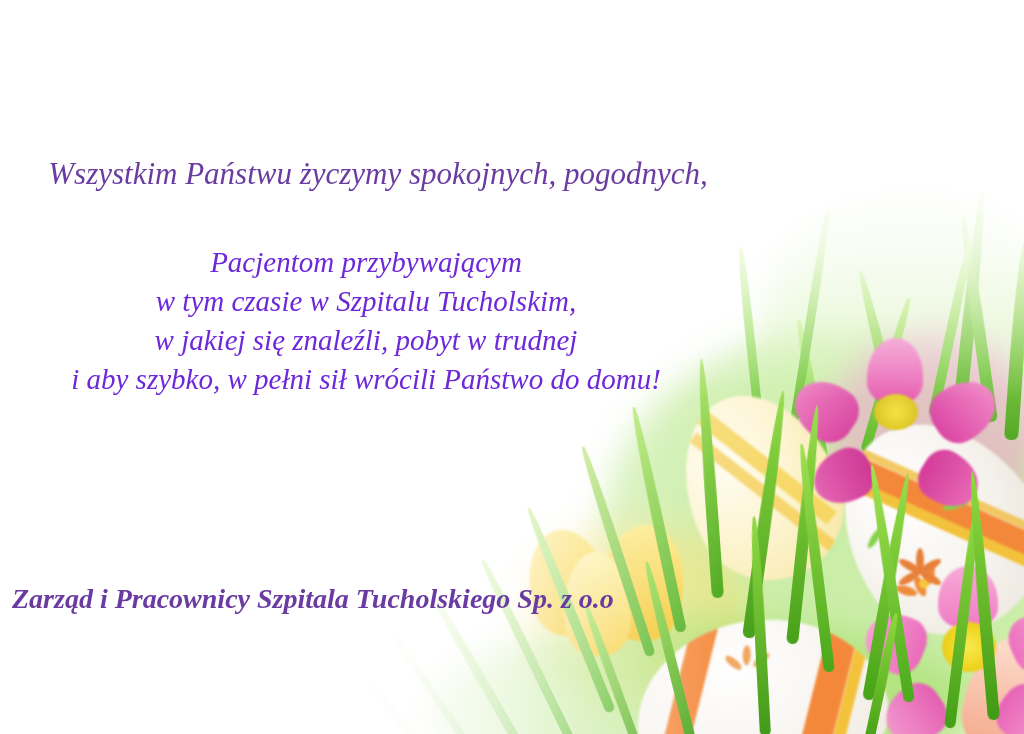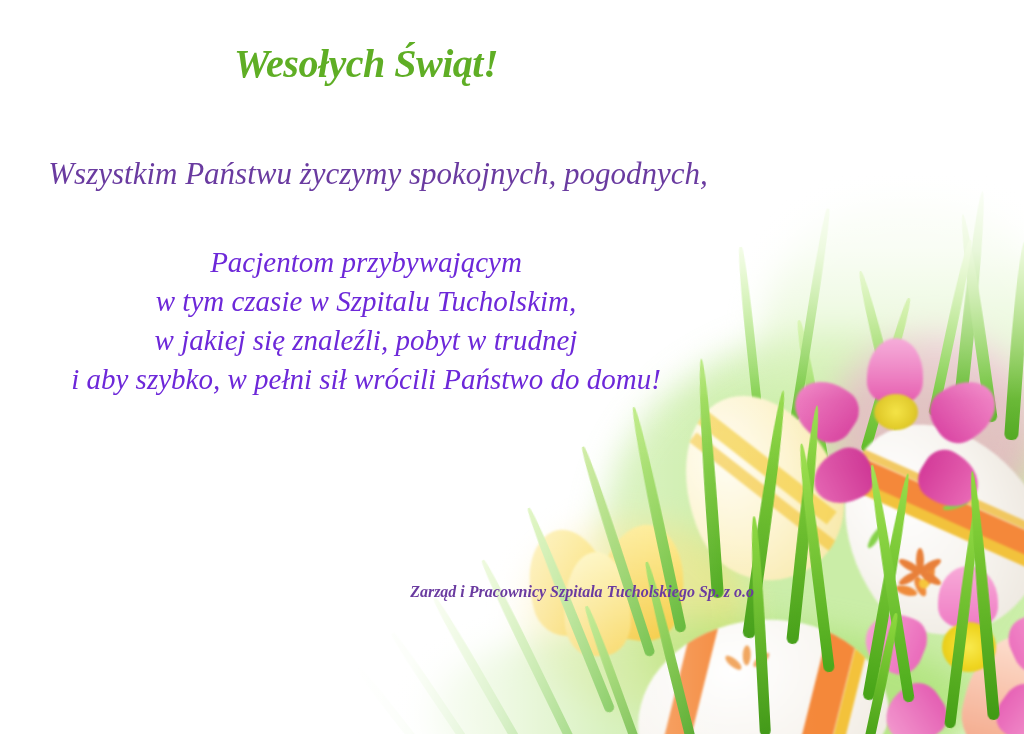--- a/index.html
+++ b/index.html
@@ -127,26 +127,26 @@
     width: 732px;
     color: #6d28d9;
     font-size: 29px;
     font-style: italic;
     line-height: 39px;
     text-align: center;
   }
   #para-center .ln { display: block; white-space: nowrap; }
   #signature {
     position: absolute;
-    left: 4px;
+    left: 12px;
     top: 583px;
     width: 750px;
-    text-align: right;
+    text-align: left;
     color: #6a3ba0;
-    font-size: 16px;
+    font-size: 28px;
     font-style: italic;
     font-weight: bold;
     white-space: nowrap;
   }
 </style>
 </head>
 <body>
 
 <div id="card">
 
@@ -250,21 +250,20 @@
     <div class="blade" style="left:640px; top:596px; width:9px;  height:170px; background:linear-gradient(to top,#47a41a,#9cdf4c); transform:rotate(-20deg);"></div>
     <div class="blade" style="left:860px; top:610px; width:10px; height:150px; background:linear-gradient(to top,#3d9812,#8ed93e); transform:rotate(12deg);"></div>
 
     <div id="fade-left"></div>
     <div id="fade-top"></div>
     <div id="fade-corner"></div>
   </div>
 
   <div id="text-layer">
 
-    <div id="title">Wesołych Świąt!</div>
 
     <div id="para-wide">
       <span class="ln">Wszystkim Państwu życzymy spokojnych, pogodnych,</span>
     </div>
 
     <div id="para-center">
       <span class="ln">Pacjentom przybywającym</span>
       <span class="ln">w tym czasie w Szpitalu Tucholskim,</span>
       <span class="ln">w jakiej się znaleźli, pobyt w trudnej</span>
       <span class="ln">i aby szybko, w pełni sił wrócili Państwo do domu!</span>

